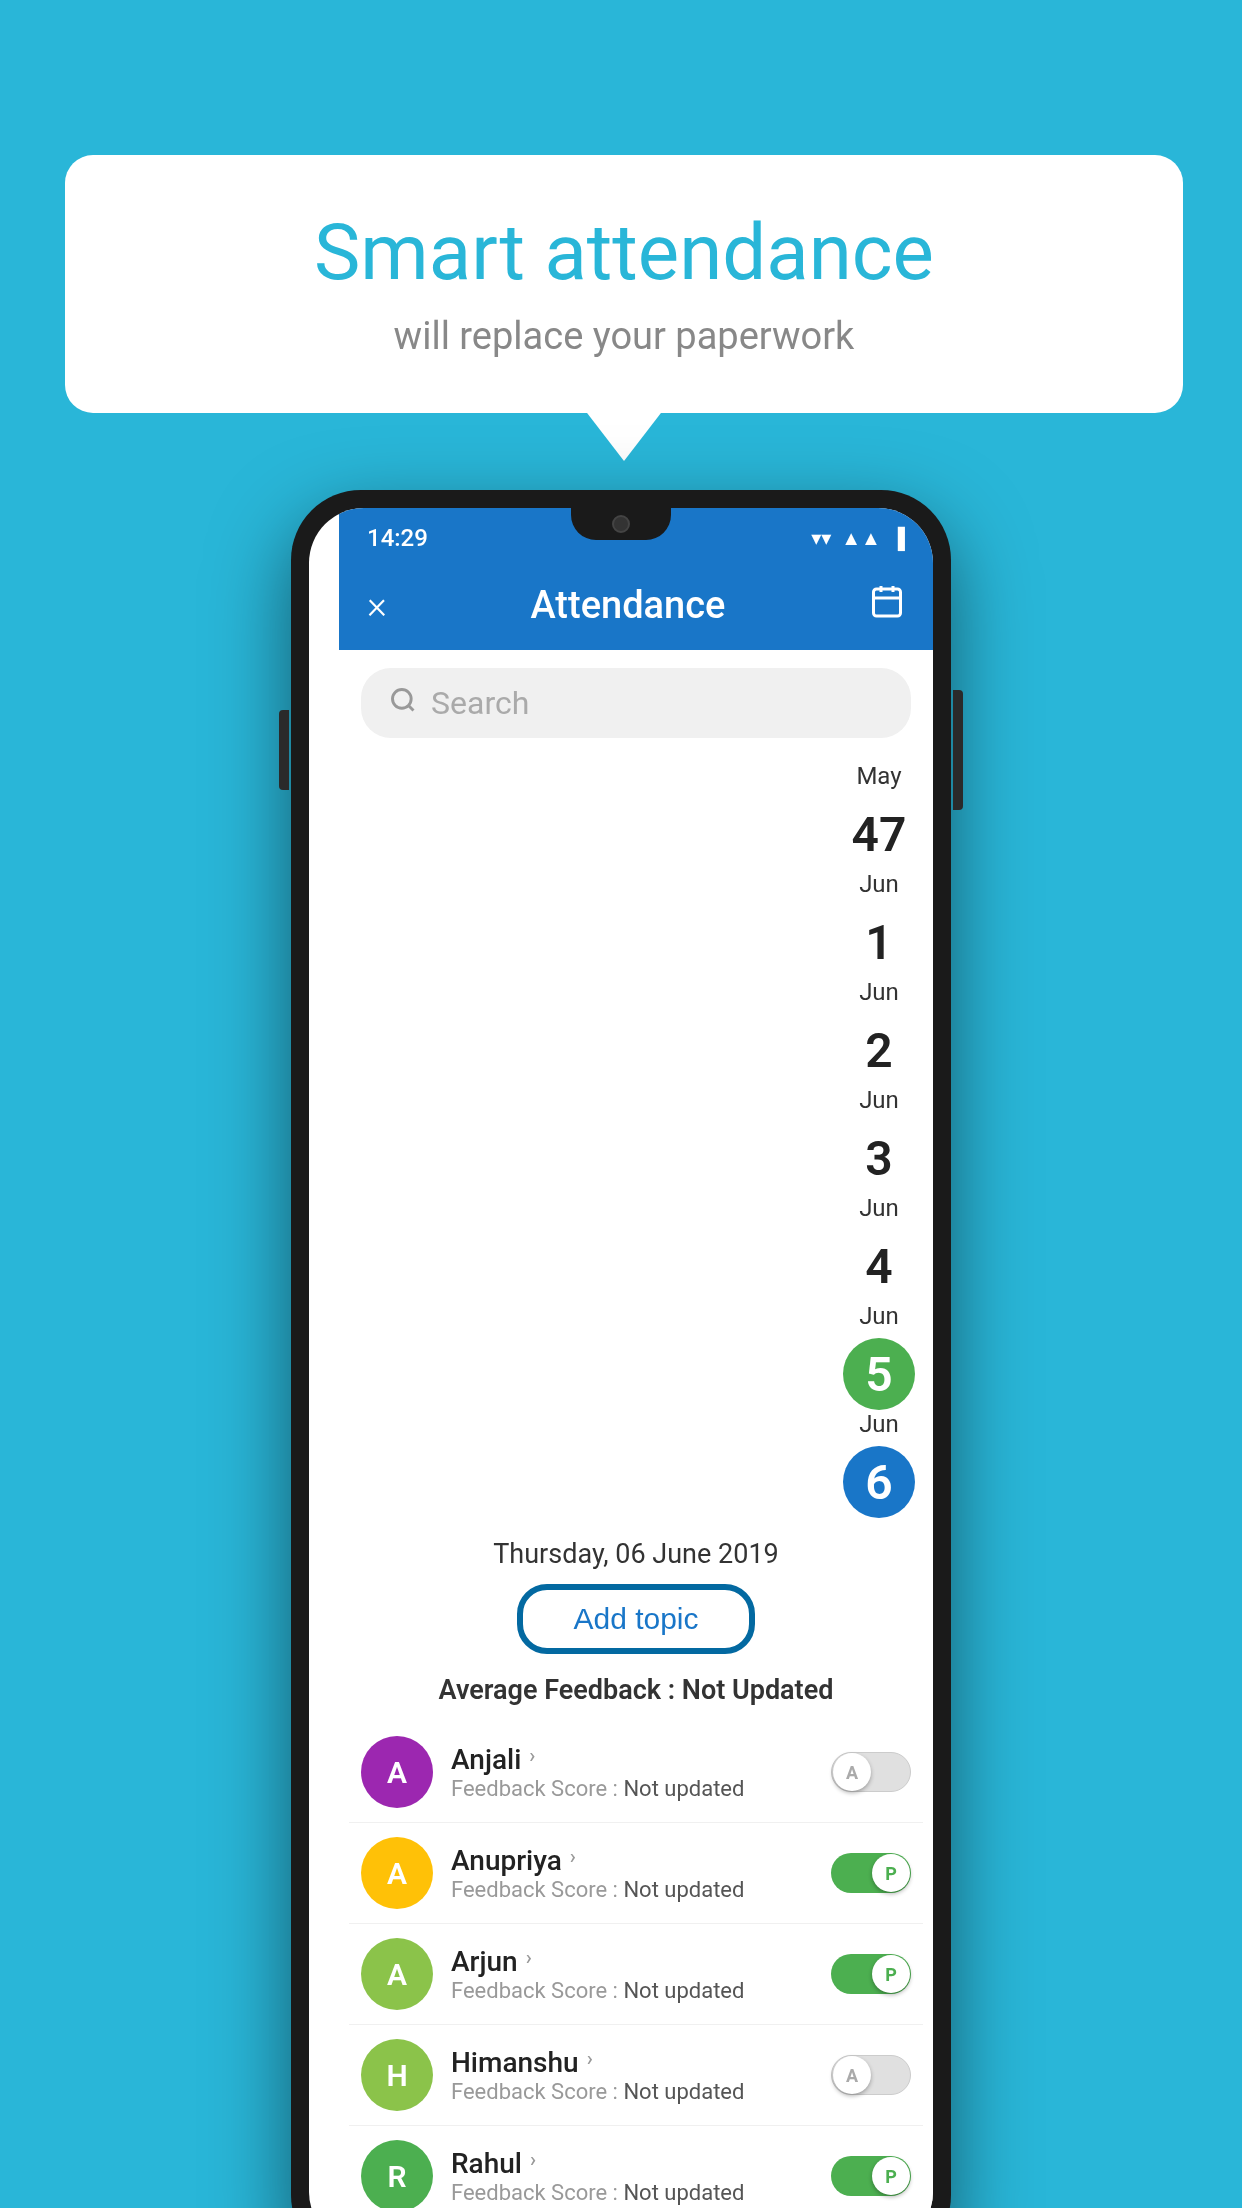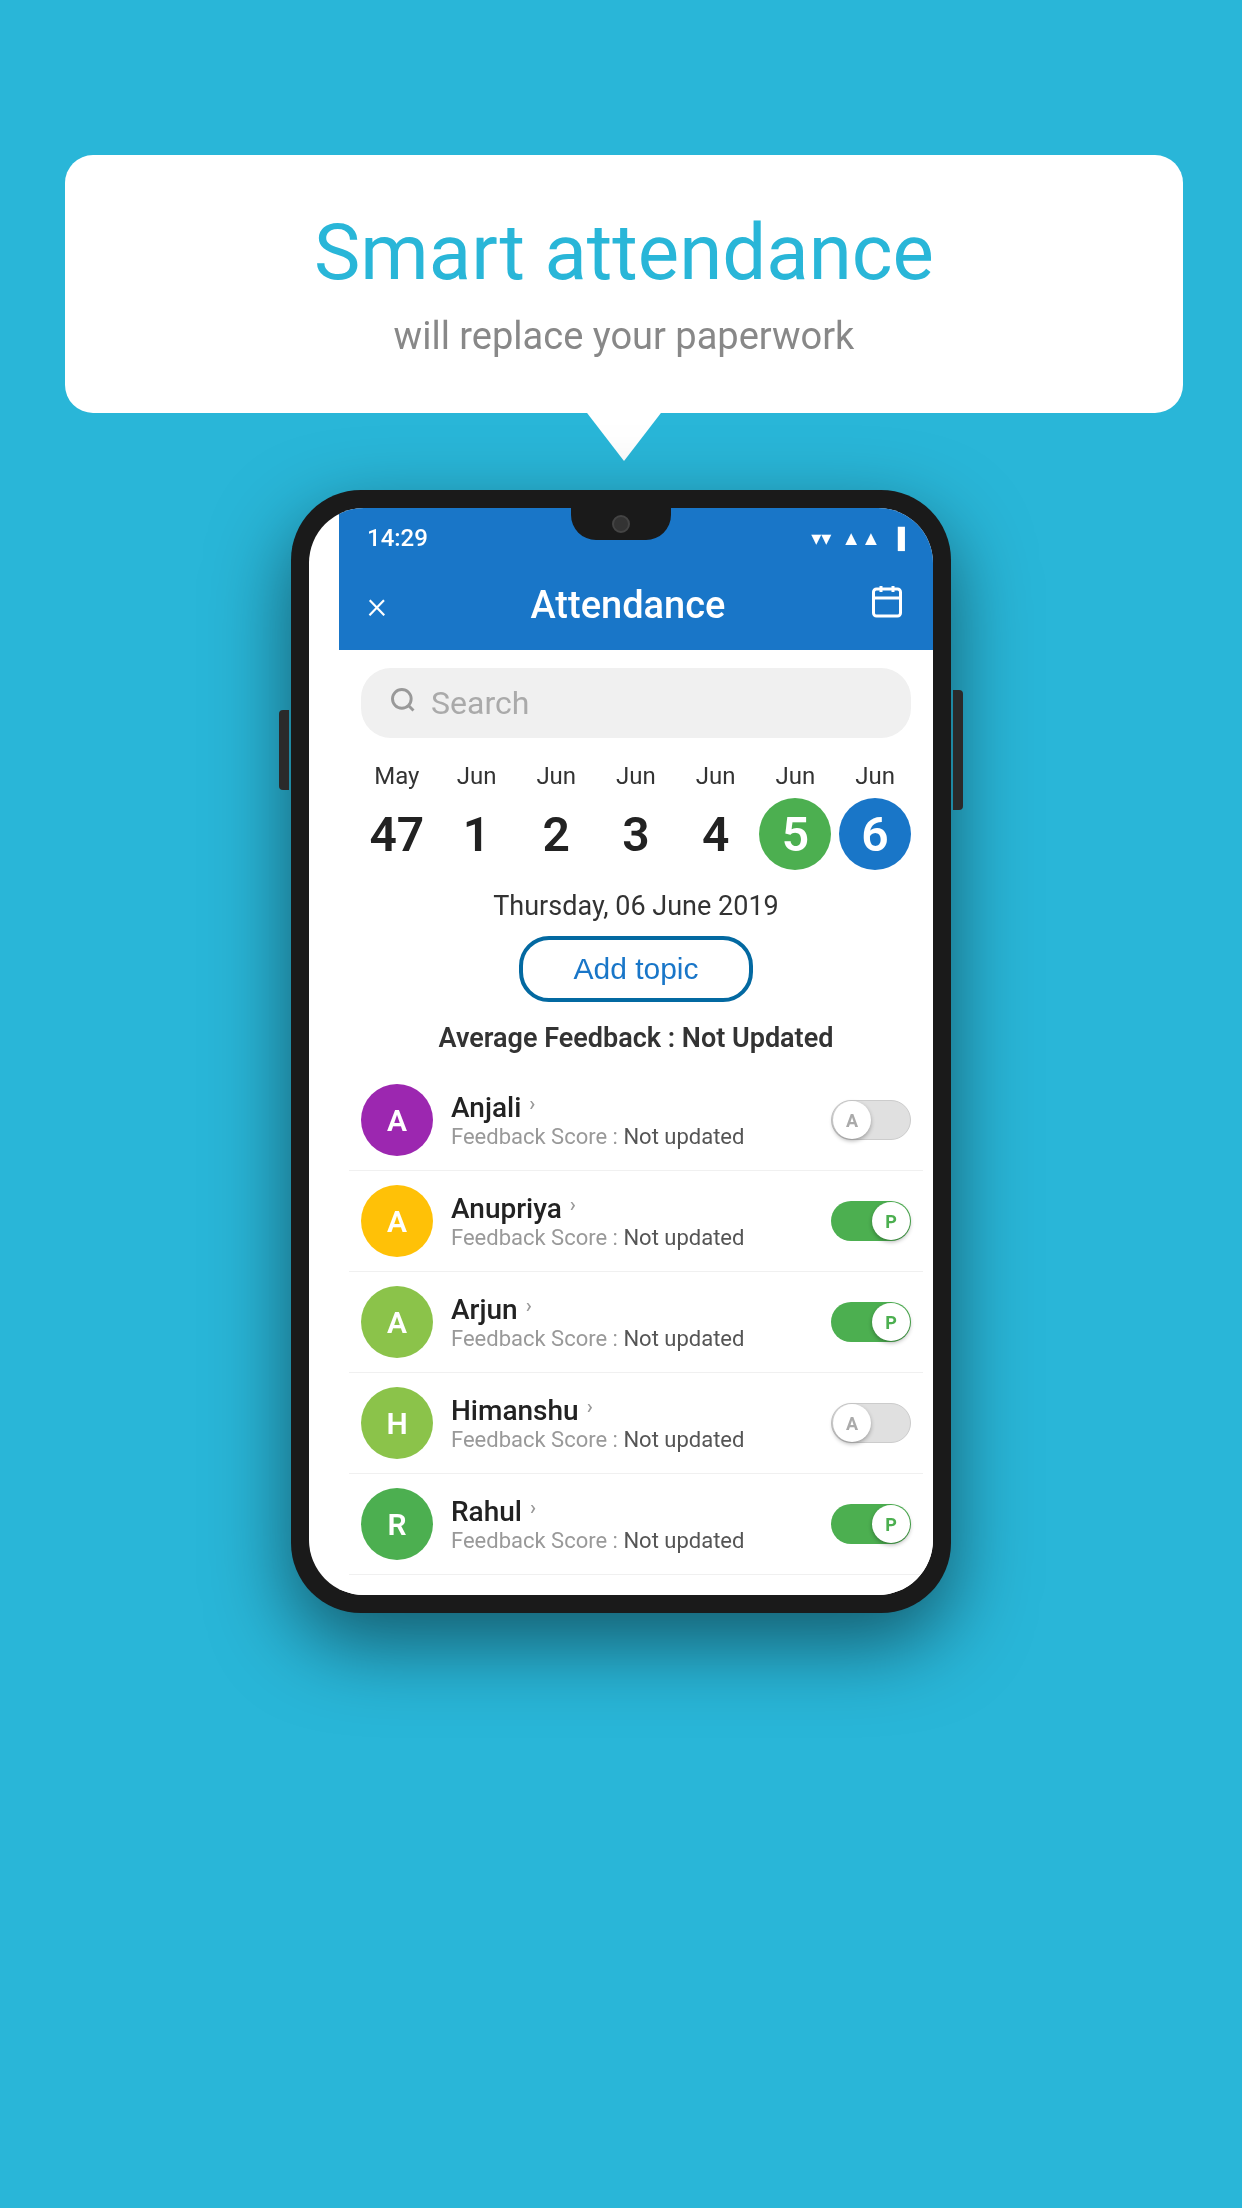--- a/index.html
+++ b/index.html
@@ -188,20 +188,21 @@
       font-size: 32px;
       color: #aaa;
     }
 
     
     .date-selector {
       display: flex;
       padding: 10px 18px;
       justify-content: space-around;
       align-items: flex-end;
+      flex-direction: column;
     }
     .date-item {
       display: flex;
       flex-direction: column;
       align-items: center;
       gap: 8px;
       cursor: pointer;
       min-width: 72px;
     }
     .date-month {
@@ -234,21 +235,21 @@
       text-align: center;
       font-size: 27px;
       color: #333;
       padding: 10px 0 14px;
     }
 
     
     .add-topic-btn {
       display: block;
       margin: 0 auto 16px;
-      border: 4px solid #0369a1;
+      border: 6px solid #0369a1;
       border-radius: 30px;
       padding: 12px 50px;
       font-size: 30px;
       color: #1976c8;
       background: white;
       cursor: pointer;
       width: fit-content;
     }
 
     

